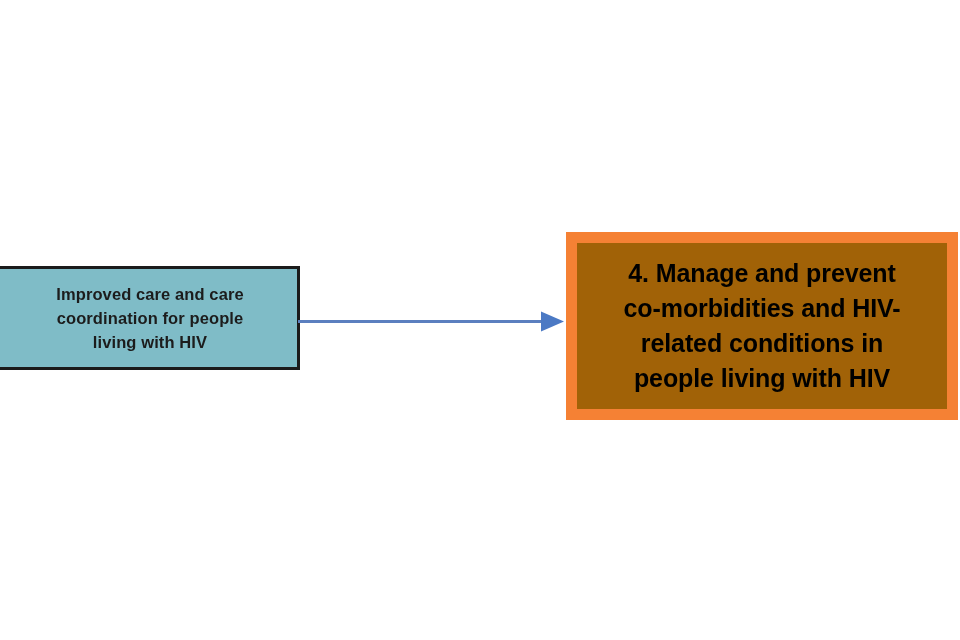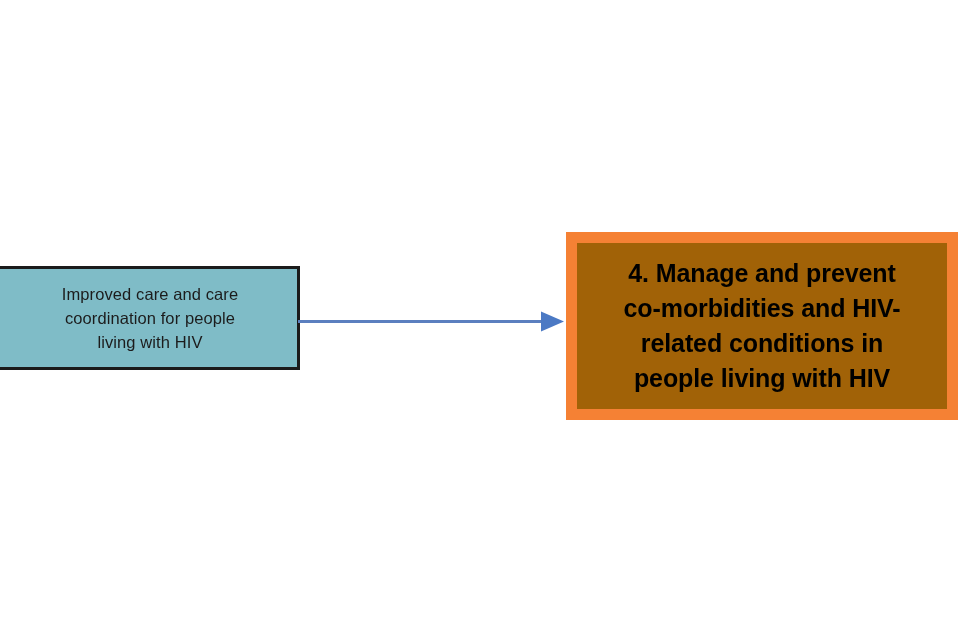--- a/index.html
+++ b/index.html
@@ -38,21 +38,21 @@
     border: 3px solid #1B1B1B;
     display: flex;
     align-items: center;
     justify-content: center;
     text-align: center;
   }
   .node-outcome .node-text {
     color: #1C1C1C;
     font-size: 16.5px;
     line-height: 24px;
-    font-weight: 400;
+    font-weight: 700;
     letter-spacing: 0.1px;
     padding: 0 10px 0 14px;
     white-space: pre-line;
   }
 
   
   .node-priority {
     position: absolute;
     left: 566px;
     top: 232px;

